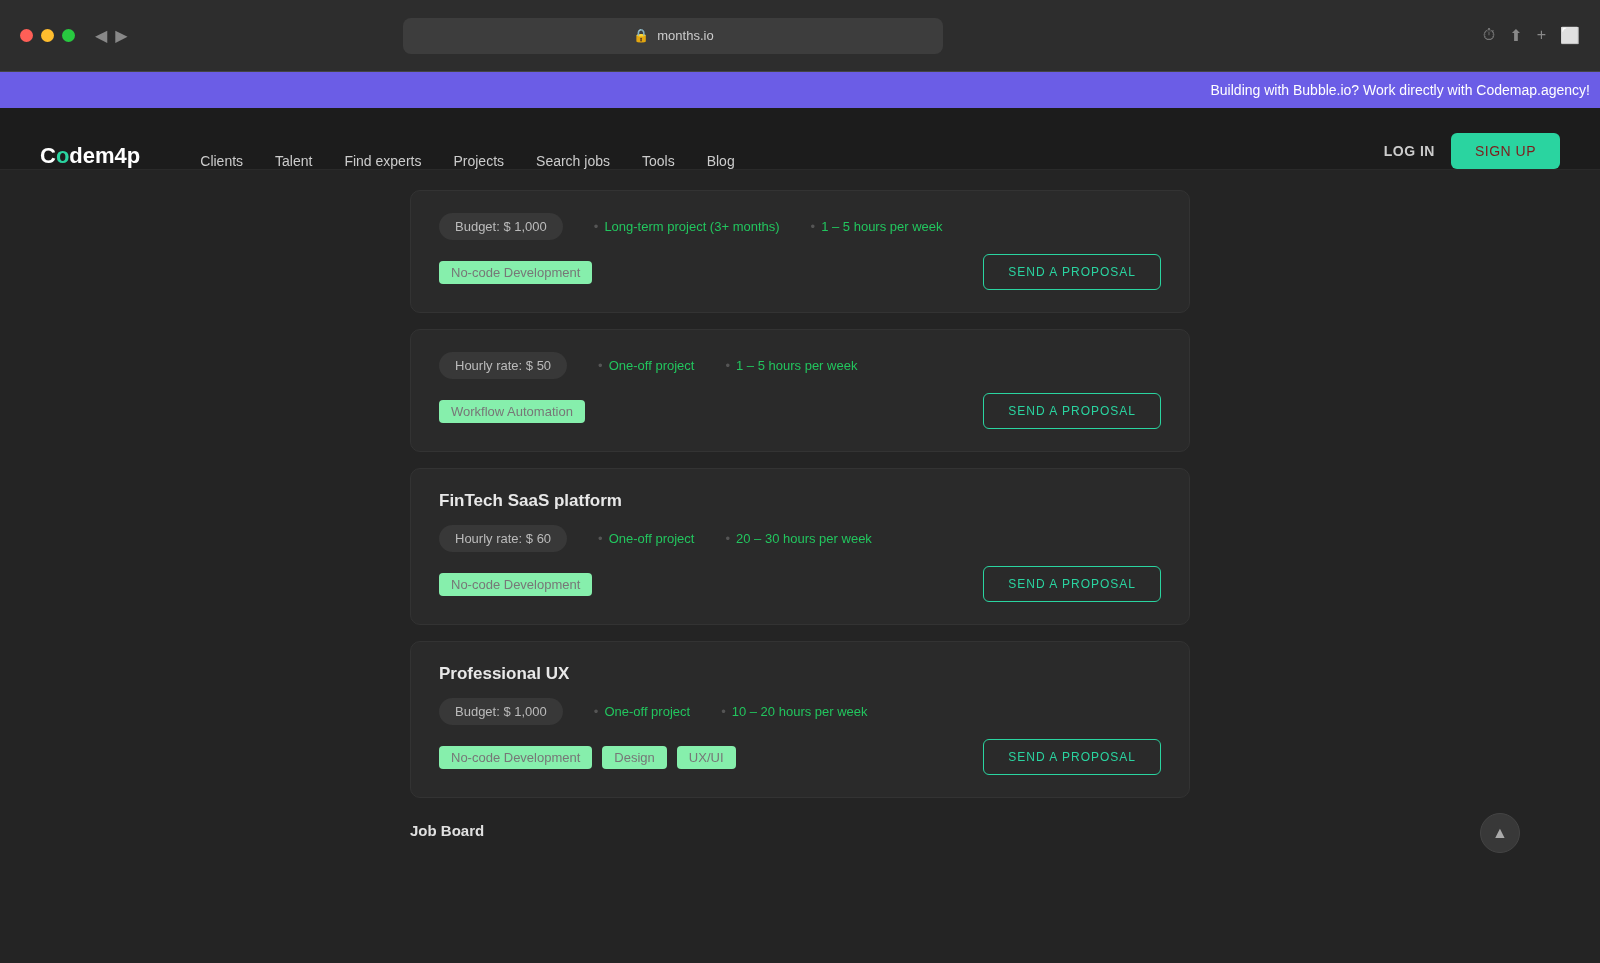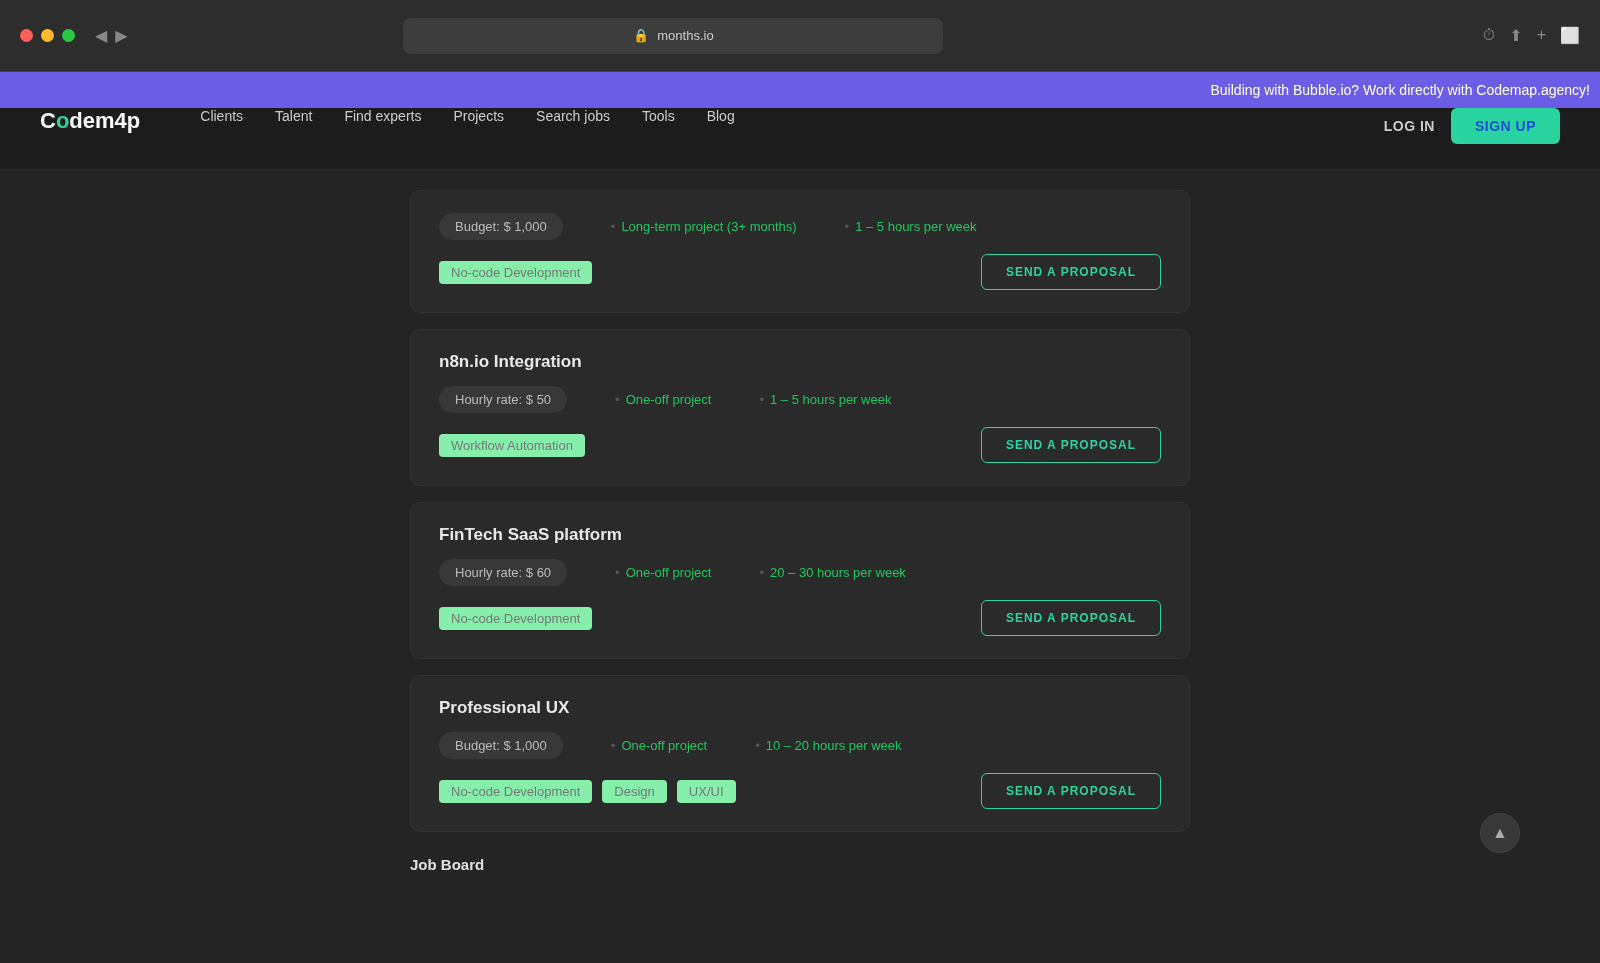--- a/index.html
+++ b/index.html
@@ -72,21 +72,21 @@
       color: white;
       font-size: 14px;
       font-weight: 400;
     }
 
     
     .navbar {
       background: #1c1c1c;
       height: 62px;
       display: flex;
-      align-items: flex-start;
+      align-items: flex-end;
       padding: 0 40px;
       border-bottom: 1px solid #2a2a2a;
     }
     .logo {
       color: white;
       font-size: 22px;
       font-weight: 700;
       margin-right: 60px;
       display: flex;
       align-items: center;
@@ -113,23 +113,23 @@
     }
     .btn-login {
       color: #ccc;
       font-size: 14px;
       font-weight: 600;
       cursor: pointer;
       letter-spacing: 0.5px;
     }
     .btn-signup {
       background: #2ad4a0;
-      color: #1d4ed8;
+      color: #7f1d1d;
       font-size: 14px;
-      font-weight: 700;
+      font-weight: 400;
       padding: 10px 24px;
       border-radius: 6px;
       cursor: pointer;
       letter-spacing: 0.5px;
     }
 
     
     .main-content {
       background: #242424;
       height: calc(963px - 72px - 26px - 62px);
@@ -153,21 +153,21 @@
     }
     .job-title {
       color: #e8e8e8;
       font-size: 17px;
       font-weight: 600;
       margin-bottom: 14px;
     }
     .job-meta {
       display: flex;
       align-items: center;
-      gap: 48px;
+      gap: 31px;
       margin-bottom: 14px;
     }
     .rate-badge {
       background: #383838;
       color: #bbb;
       font-size: 13px;
       padding: 6px 16px;
       border-radius: 20px;
       font-weight: 500;
     }
@@ -196,21 +196,21 @@
       font-size: 13px;
       padding: 4px 12px;
       border-radius: 4px;
       background: #86efac;
     }
     .btn-proposal {
       background: transparent;
       border: 1.5px solid #2ad4a0;
       color: #2ad4a0;
       font-size: 12px;
-      font-weight: 700;
+      font-weight: 400;
       padding: 10px 24px;
       border-radius: 6px;
       cursor: pointer;
       letter-spacing: 1px;
     }
 
     
     .section-heading {
       color: #e0e0e0;
       font-size: 15px;
@@ -295,21 +295,20 @@
       </div>
       <div class="job-footer">
         <div class="tags">
           <span class="tag">No-code Development</span>
         </div>
         <button class="btn-proposal">SEND A PROPOSAL</button>
       </div>
     </div>
 
     <div class="job-card">
-      <div class="job-title">n8n.io Integration</div>
       <div class="job-meta">
         <span class="rate-badge">Hourly rate: $ 50</span>
         <span class="meta-item">One-off project</span>
         <span class="meta-item">1 – 5 hours per week</span>
       </div>
       <div class="job-footer">
         <div class="tags">
           <span class="tag">Workflow Automation</span>
         </div>
         <button class="btn-proposal">SEND A PROPOSAL</button>

